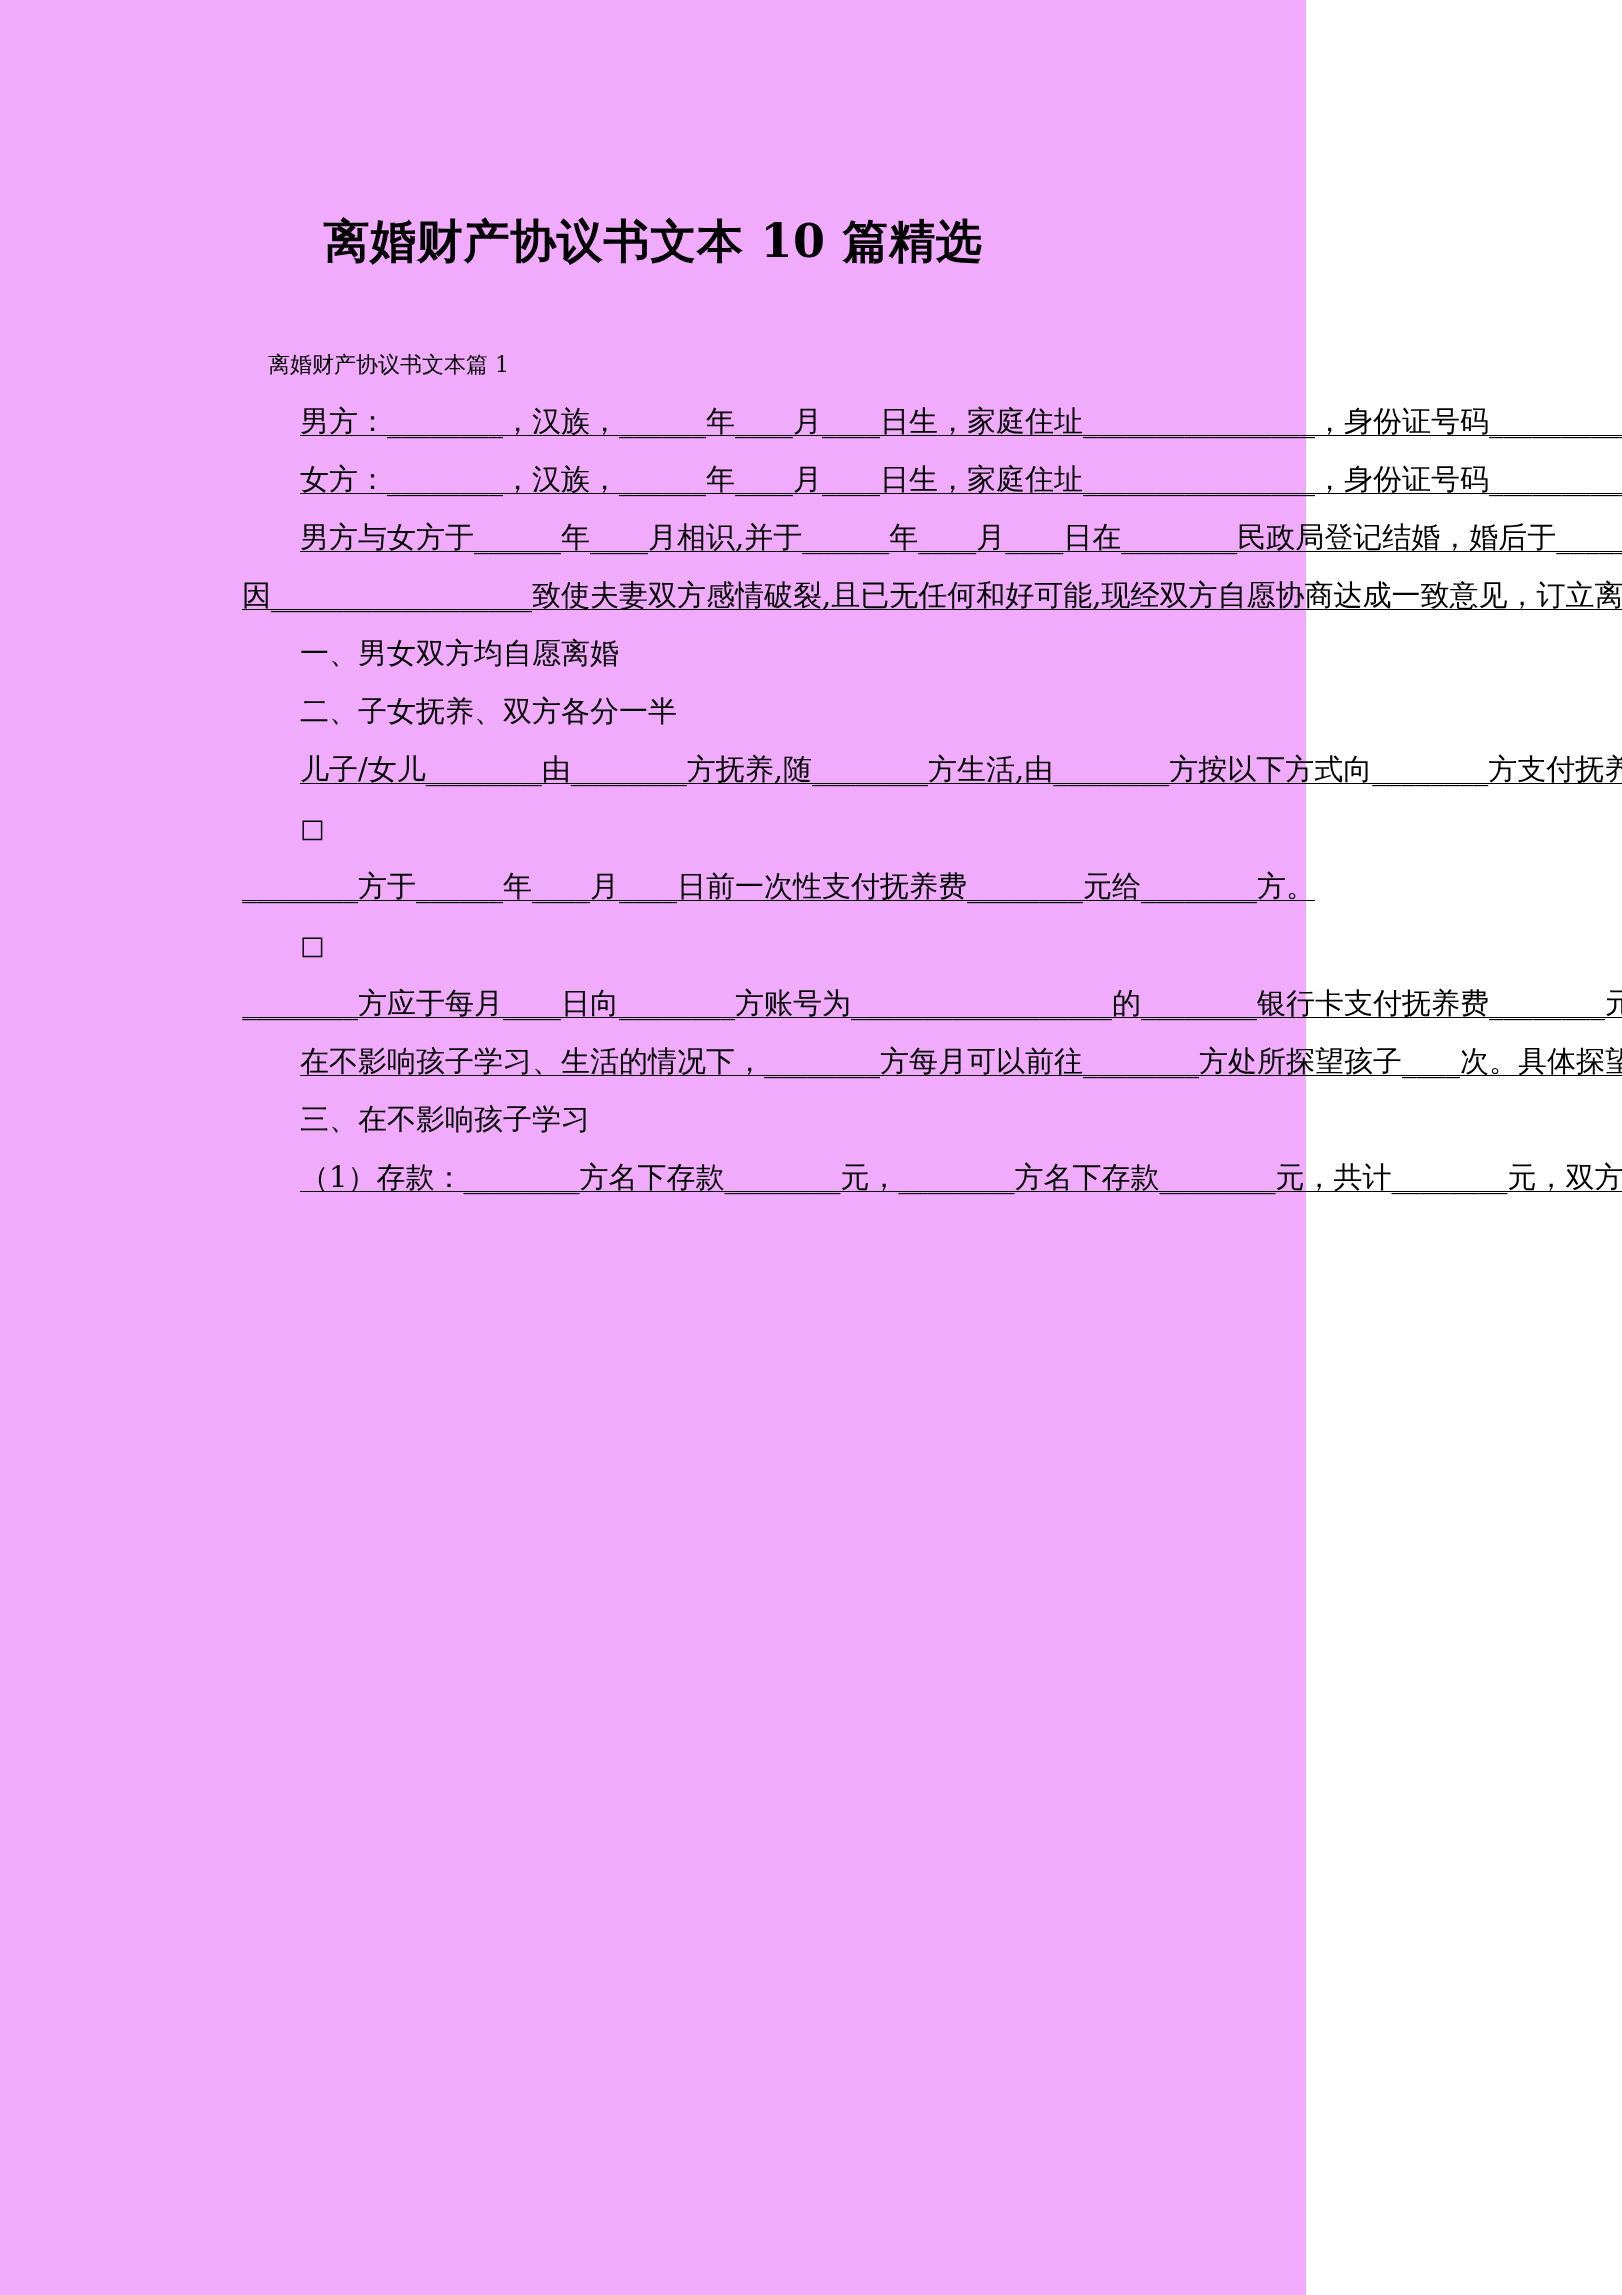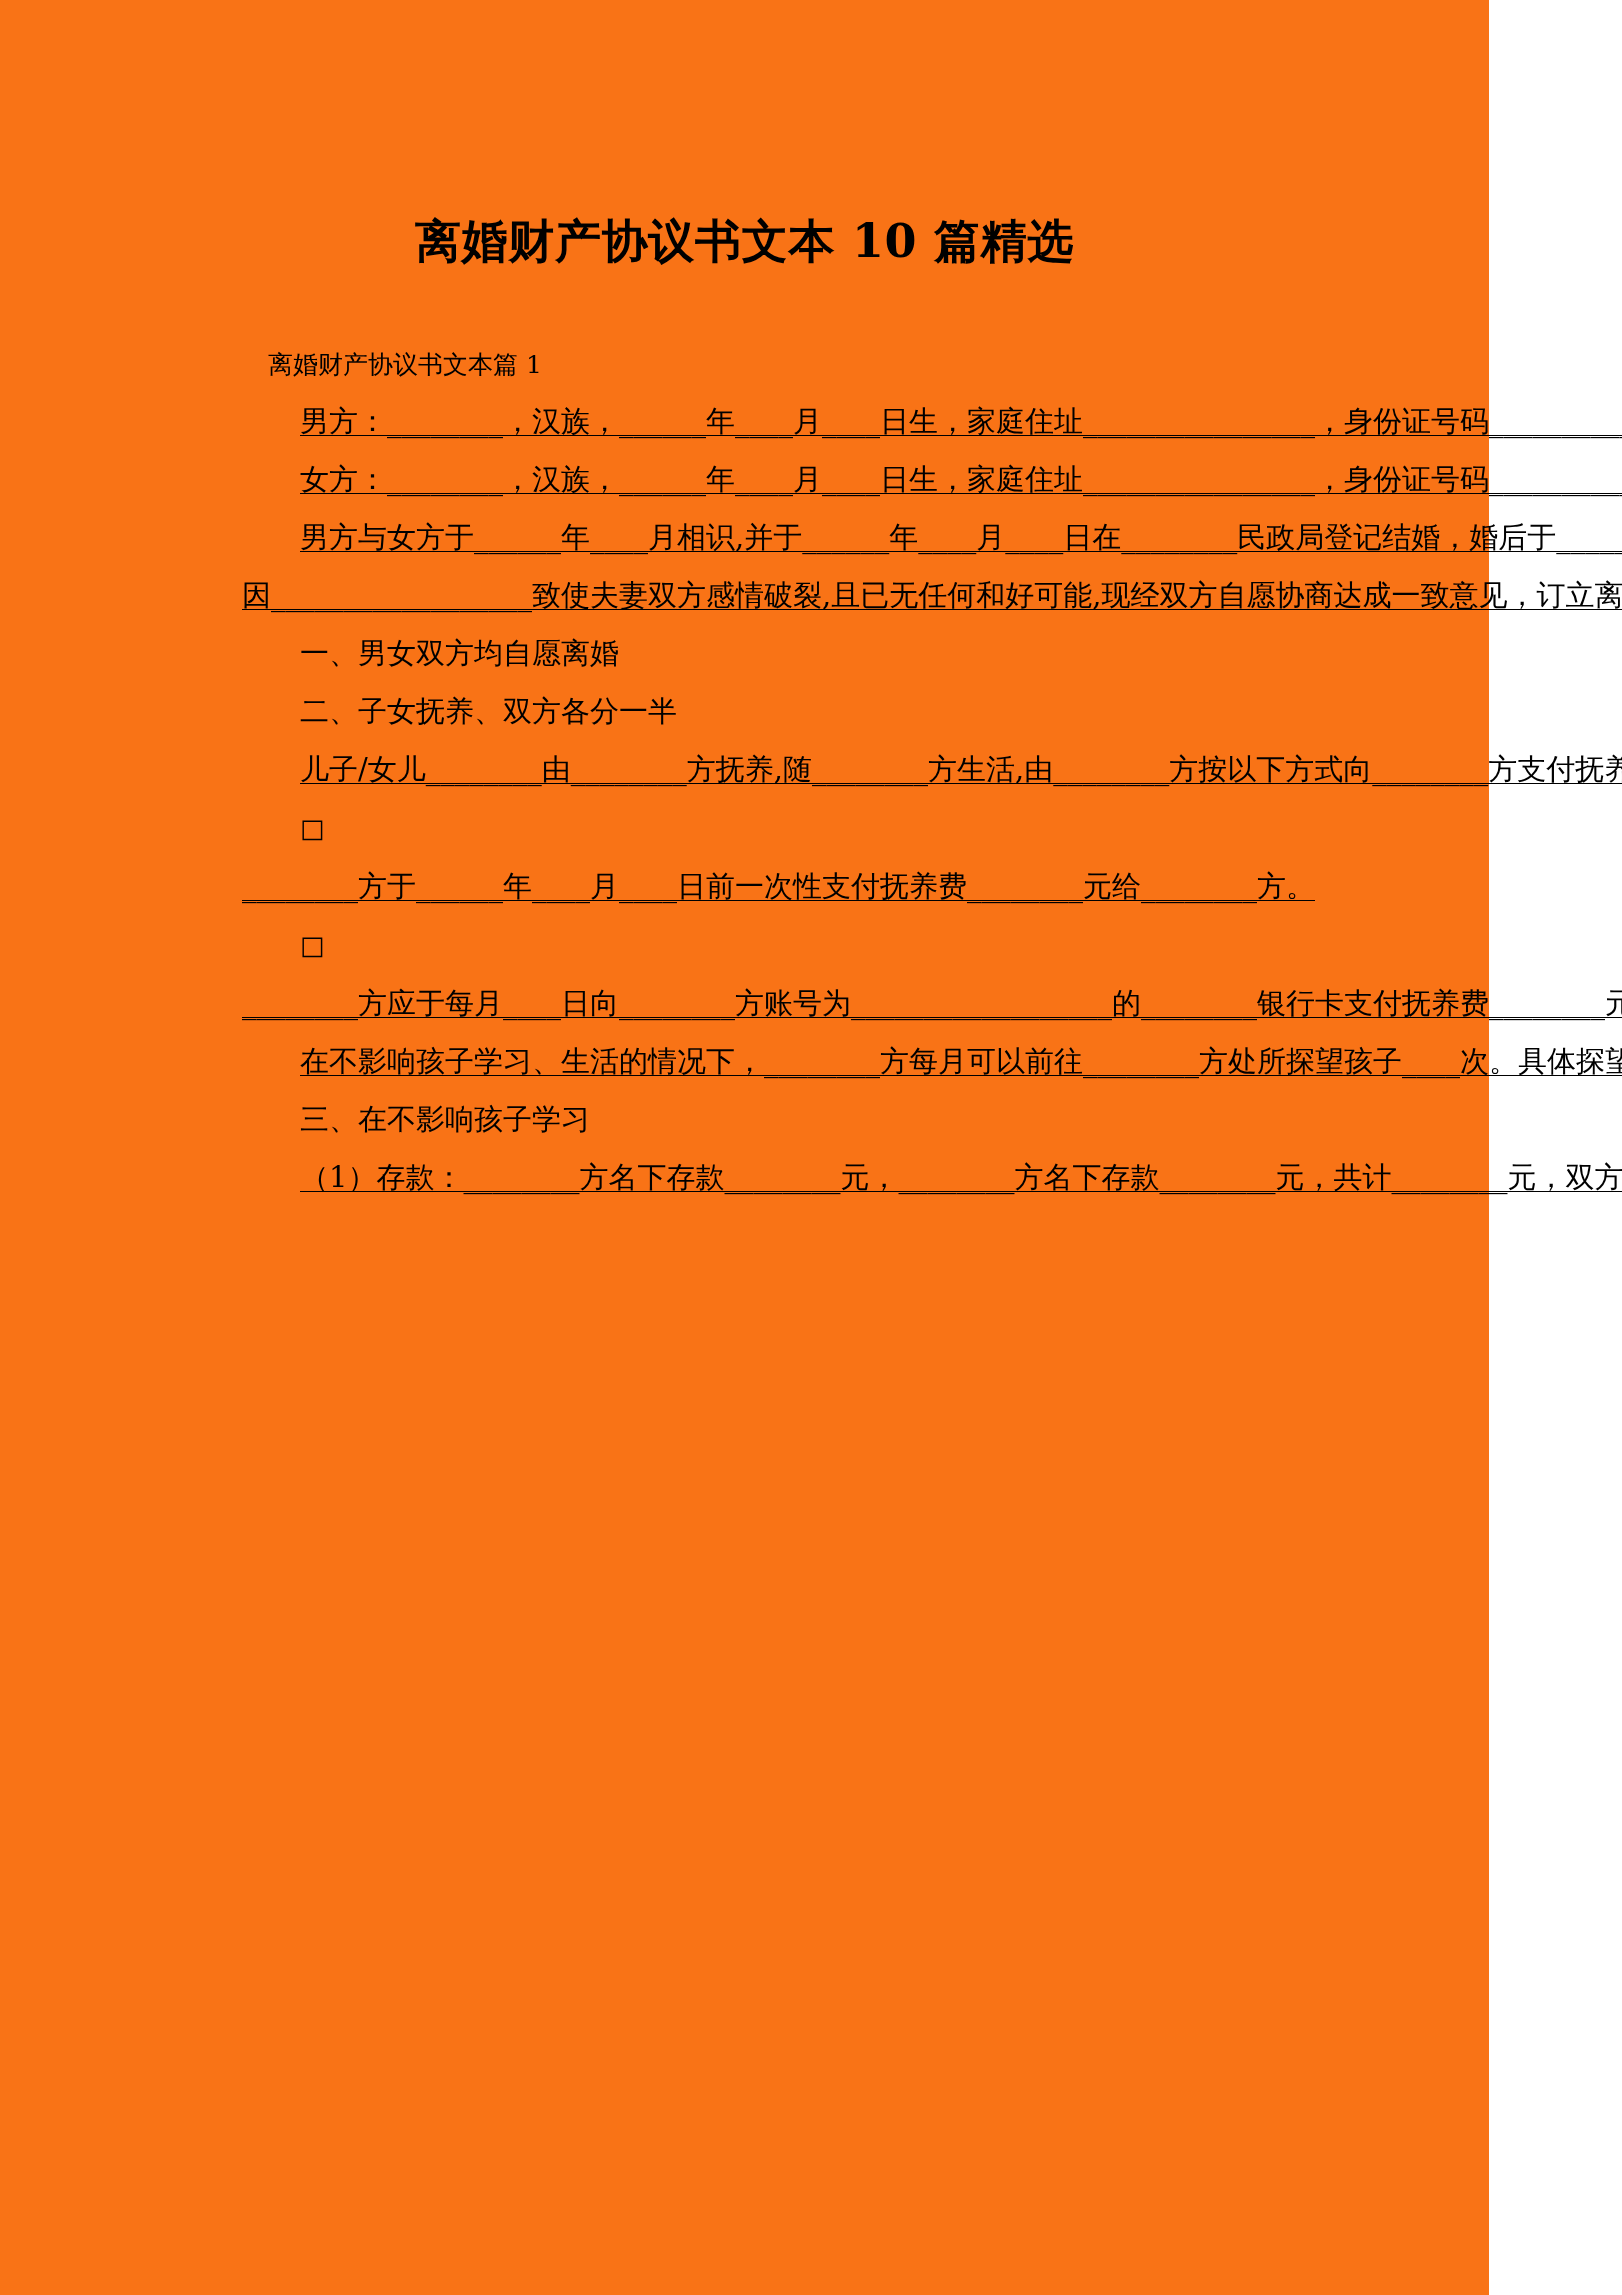--- a/index.html
+++ b/index.html
@@ -10,23 +10,23 @@
   body {
     width: 1623px;
     height: 2295px;
     font-family: "DejaVu Serif", "Liberation Serif", serif;
     color: #000000;
     overflow: hidden;
   }
 
   .page {
     position: relative;
-    width: 1489px;
+    width: 1306px;
     height: 2295px;
-    background: #f97316;
+    background: #f0abfc;
     box-sizing: border-box;
   }
 
   .doc-title {
     position: absolute;
     left: 0;
     right: 0;
     top: 185px;
     text-align: center;
     font-family: "DejaVu Serif", "Liberation Serif", serif;
@@ -49,21 +49,21 @@
     font-size: 29px;
     line-height: 58px;
     text-align: justify;
     text-justify: inter-ideograph;
     text-indent: 0;
     white-space: normal;
     word-break: break-all;
   }
 
   p.sub-head {
-    font-size: 25px;
+    font-size: 22px;
     line-height: 55px;
     text-indent: 26px;
     text-align: left;
   }
 
   p.indent {
     text-indent: 58px;
   }
 
   

